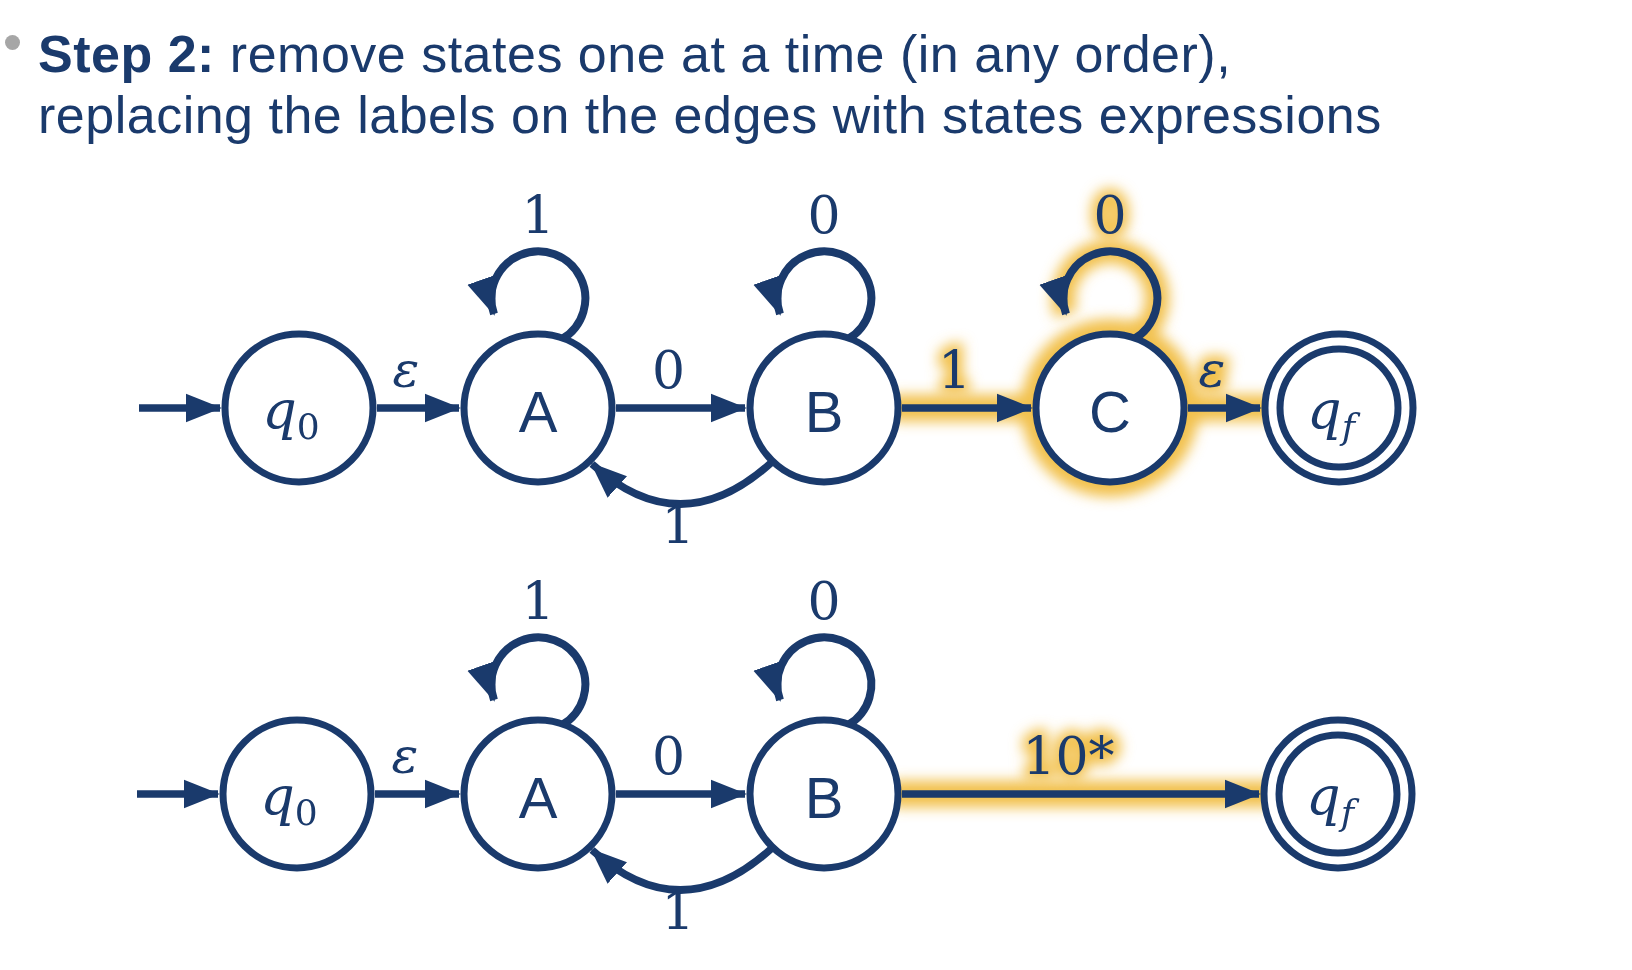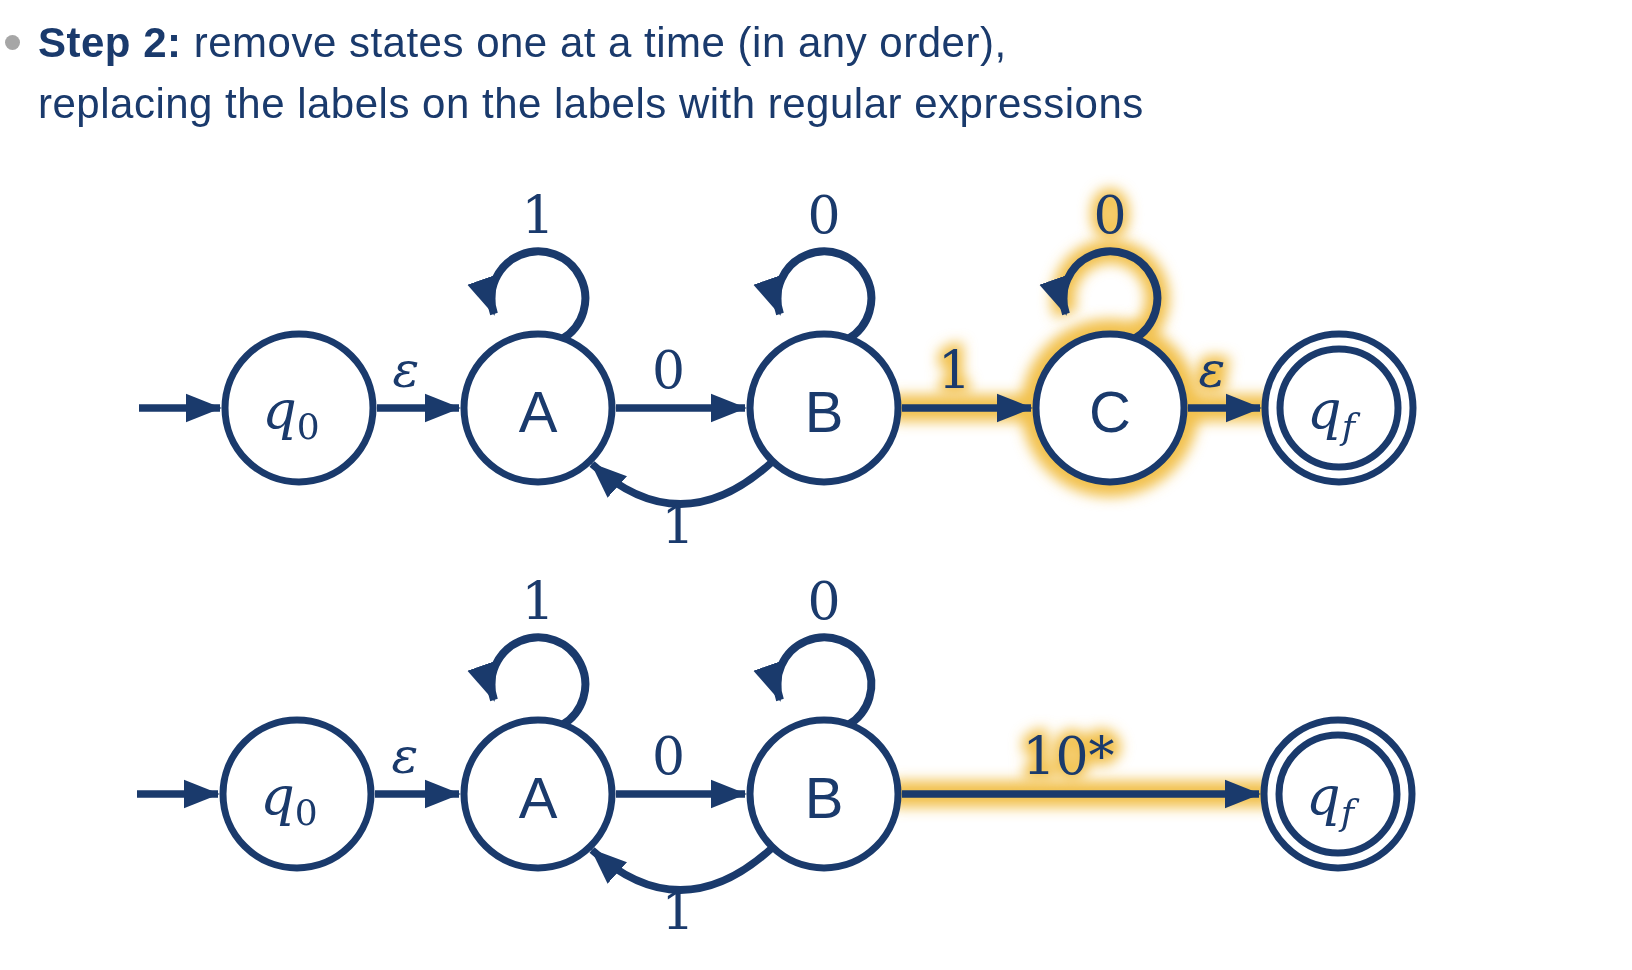--- a/index.html
+++ b/index.html
@@ -1,21 +1,21 @@
 <!DOCTYPE html>
 <html style="--navy: #1a3a6c; --gold: #f2c14e; --bullet: #a6a6a6;"><head>
 <meta charset="utf-8">
 <style>
   html,body{margin:0;padding:0;background:#fff;}
   body{width:1632px;height:970px;position:relative;overflow:hidden;
        font-family:"Liberation Sans",sans-serif;}
   .bullet{position:absolute;left:5px;top:35px;width:15px;height:15px;border-radius:50%;
           background:var(--bullet,#a6a6a6);}
-  .title-block{position:absolute;left:38px;top:12px;width:1560px;
-               font-size:42px;line-height:61px;letter-spacing:.5px;
+  .title-block{position:absolute;left:38px;top:24px;width:1560px;
+               font-size:52px;line-height:61px;letter-spacing:.5px;
                color:var(--navy,#1a3a6c);}
   .title-block b{font-weight:bold;}
   svg{position:absolute;left:0;top:0;}
   .edge{fill:none;stroke:var(--navy,#1a3a6c);stroke-width:7.5;}
   .loop{stroke-width:8;}
   .state{fill:#fff;stroke:var(--navy,#1a3a6c);stroke-width:7;}
   .inner{fill:none;}
   .glowline{fill:none;stroke:var(--gold,#f2c14e);stroke-width:27;stroke-linecap:round;}
   .glowloop{fill:none;stroke:var(--gold,#f2c14e);stroke-width:24;}
   .glowcircle{fill:none;stroke:var(--gold,#f2c14e);stroke-width:30;}
@@ -26,21 +26,21 @@
   .slabel{font-family:"Liberation Sans",sans-serif;font-size:58px;fill:var(--navy,#1a3a6c);
           text-anchor:middle;dominant-baseline:central;}
   .math{font-family:"DejaVu Serif",serif;font-style:italic;font-size:54px;}
 </style>
 </head>
 <body style="background: rgb(255, 255, 255);">
 
 <span class="bullet"></span>
 <div class="title-block">
   <div><b>Step 2:</b><span> remove states one at a time (in any order),</span></div>
-  <div>replacing the labels on the labels with regular expressions</div>
+  <div>replacing the labels on the edges with states expressions</div>
 </div>
 
 <svg id="automata" width="1632" height="970" viewBox="0 0 1632 970">
     <defs>
       <marker id="arr" viewBox="0 0 10 8" refX="9.5" refY="4" markerWidth="4.8" markerHeight="4.1" orient="auto">
         <path d="M0,0 L10,4 L0,8 Z" fill="#1a3a6c"></path>
       </marker>
       <filter id="gblur" filterUnits="userSpaceOnUse" x="-60" y="-60" width="1752" height="1090">
         <feGaussianBlur stdDeviation="6.5"></feGaussianBlur>
       </filter>

